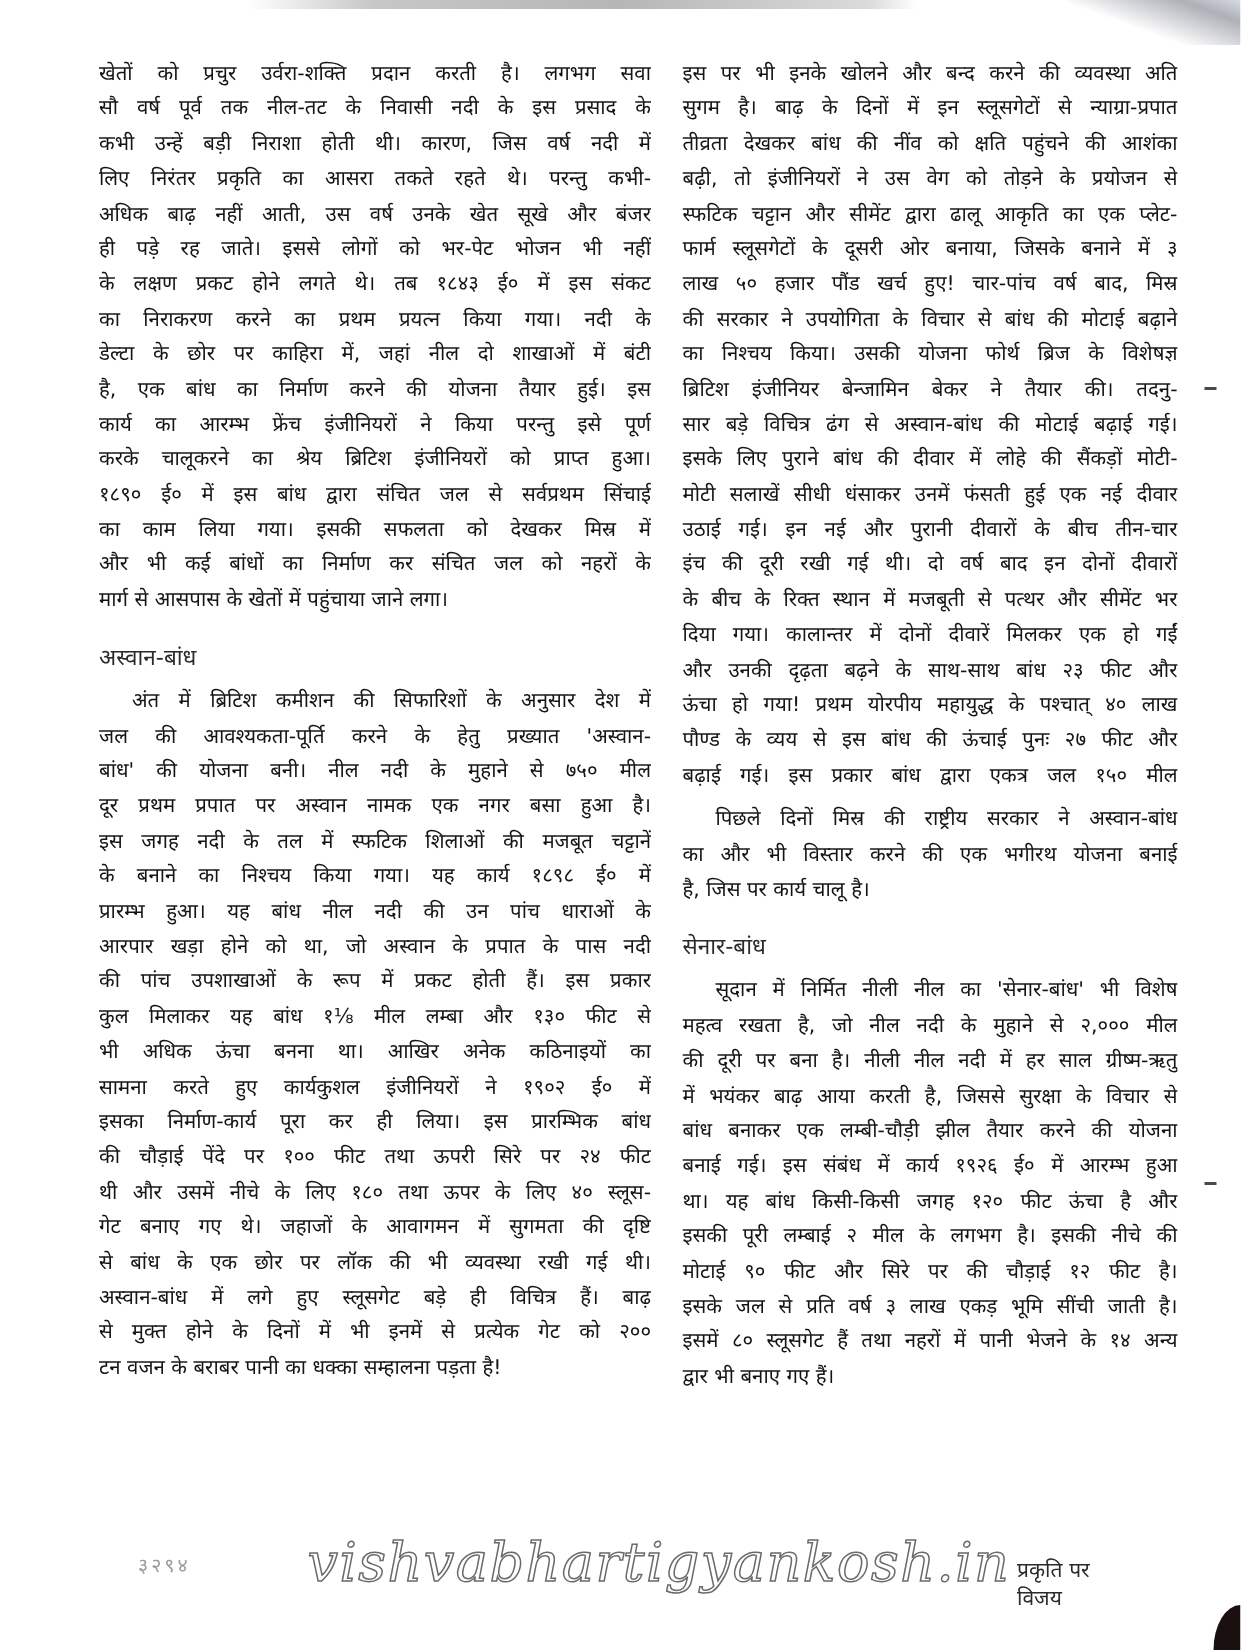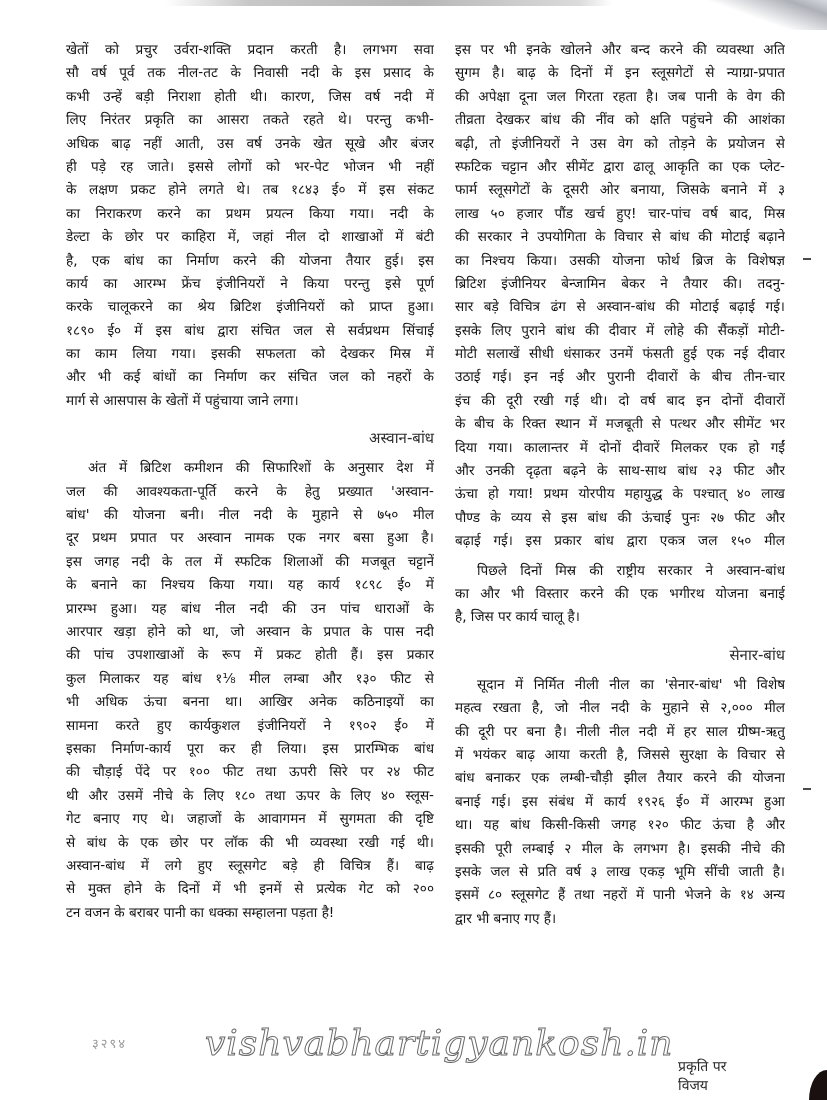--- a/index.html
+++ b/index.html
@@ -21,37 +21,37 @@
   .column {
     position: absolute; top: 38px; font-size: 13.6px; line-height: 23.4px;
     text-align: justify;
   }
   .col-left { left: 66px; width: 368px; }
   .col-right { left: 455px; width: 330px; top: 38px; }
   .line { white-space: nowrap; overflow: hidden; display: block; height: 23.4px; text-align-last: justify; }
   .line.last { text-align-last: left; }
   .line.indent { padding-left: 22px; }
   .heading {
-    font-size: 15px; text-align: right; font-weight: normal; color: #2b2b2b;
+    font-size: 15px; text-align: left; font-weight: normal; color: #2b2b2b;
     margin: 14px 0 6px 0; height: 24px; line-height: 24px;
   }
   .para-gap { height: 6px; }
   .footer {
     position: absolute; top: 1022px; left: 0; width: 731px; height: 50px;
   }
   .page-number {
     position: absolute; left: 92px; top: 12px; font-size: 13px; color: #9a9a9a; letter-spacing: 2px;
   }
   .watermark {
     position: absolute; left: 205px; top: 0px; font-family: "DejaVu Serif", serif;
     font-style: italic; font-size: 36px; color: transparent;
     -webkit-text-stroke: 1px #6a6a6a; letter-spacing: 1px;
   }
   .running-title {
-    position: absolute; left: 678px; top: 14px; font-size: 14px; color: #2a2a2a; margin-top: 20px;
+    position: absolute; left: 678px; top: 14px; font-size: 14px; color: #2a2a2a;
   }
   .margin-mark {
     position: absolute; left: 803px; width: 8px; height: 2px; background: #4a4a4a;
   }
   .corner-blob {
     position: absolute; right: 0; bottom: 0; width: 18px; height: 30px;
     background: #1a1010; border-top-left-radius: 18px 30px;
   }
 </style>
 </head>
@@ -101,21 +101,20 @@
       <span class="line">अस्वान-बांध में लगे हुए स्लूसगेट बड़े ही विचित्र हैं। बाढ़</span>
       <span class="line">से मुक्त होने के दिनों में भी इनमें से प्रत्येक गेट को २००</span>
       <span class="line last">टन वजन के बराबर पानी का धक्का सम्हालना पड़ता है!</span>
     </div>
 </div>
 
 <div class="column col-right">
   <div id="r-p1">
       <span class="line">इस पर भी इनके खोलने और बन्द करने की व्यवस्था अति</span>
       <span class="line">सुगम है। बाढ़ के दिनों में इन स्लूसगेटों से न्याग्रा-प्रपात</span>
-      <span class="line">की अपेक्षा दूना जल गिरता रहता है। जब पानी के वेग की</span>
       <span class="line">तीव्रता देखकर बांध की नींव को क्षति पहुंचने की आशंका</span>
       <span class="line">बढ़ी, तो इंजीनियरों ने उस वेग को तोड़ने के प्रयोजन से</span>
       <span class="line">स्फटिक चट्टान और सीमेंट द्वारा ढालू आकृति का एक प्लेट-</span>
       <span class="line">फार्म स्लूसगेटों के दूसरी ओर बनाया, जिसके बनाने में ३</span>
       <span class="line">लाख ५० हजार पौंड खर्च हुए! चार-पांच वर्ष बाद, मिस्र</span>
       <span class="line">की सरकार ने उपयोगिता के विचार से बांध की मोटाई बढ़ाने</span>
       <span class="line">का निश्चय किया। उसकी योजना फोर्थ ब्रिज के विशेषज्ञ</span>
       <span class="line">ब्रिटिश इंजीनियर बेन्जामिन बेकर ने तैयार की। तदनु-</span>
       <span class="line">सार बड़े विचित्र ढंग से अस्वान-बांध की मोटाई बढ़ाई गई।</span>
       <span class="line">इसके लिए पुराने बांध की दीवार में लोहे की सैंकड़ों मोटी-</span>
@@ -138,20 +137,21 @@
   <div class="heading">सेनार-बांध</div>
   <div id="r-p3">
       <span class="line indent">सूदान में निर्मित नीली नील का 'सेनार-बांध' भी विशेष</span>
       <span class="line">महत्व रखता है, जो नील नदी के मुहाने से २,००० मील</span>
       <span class="line">की दूरी पर बना है। नीली नील नदी में हर साल ग्रीष्म-ऋतु</span>
       <span class="line">में भयंकर बाढ़ आया करती है, जिससे सुरक्षा के विचार से</span>
       <span class="line">बांध बनाकर एक लम्बी-चौड़ी झील तैयार करने की योजना</span>
       <span class="line">बनाई गई। इस संबंध में कार्य १९२६ ई० में आरम्भ हुआ</span>
       <span class="line">था। यह बांध किसी-किसी जगह १२० फीट ऊंचा है और</span>
       <span class="line">इसकी पूरी लम्बाई २ मील के लगभग है। इसकी नीचे की</span>
+      <span class="line">मोटाई ९० फीट और सिरे पर की चौड़ाई १२ फीट है।</span>
       <span class="line">इसके जल से प्रति वर्ष ३ लाख एकड़ भूमि सींची जाती है।</span>
       <span class="line">इसमें ८० स्लूसगेट हैं तथा नहरों में पानी भेजने के १४ अन्य</span>
       <span class="line last">द्वार भी बनाए गए हैं।</span>
     </div>
 </div>
 
 <div class="margin-mark" style="top:258px"></div>
 <div class="margin-mark" style="top:788px"></div>
 
 <div class="footer">

